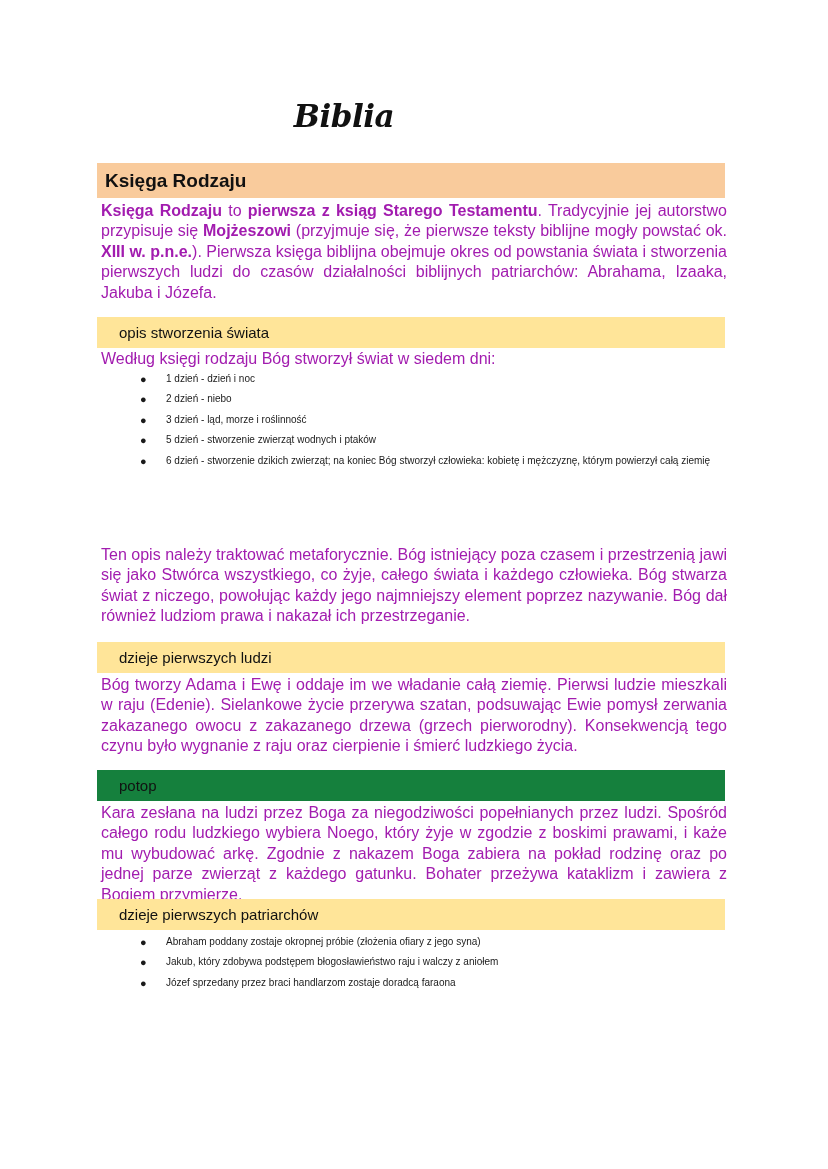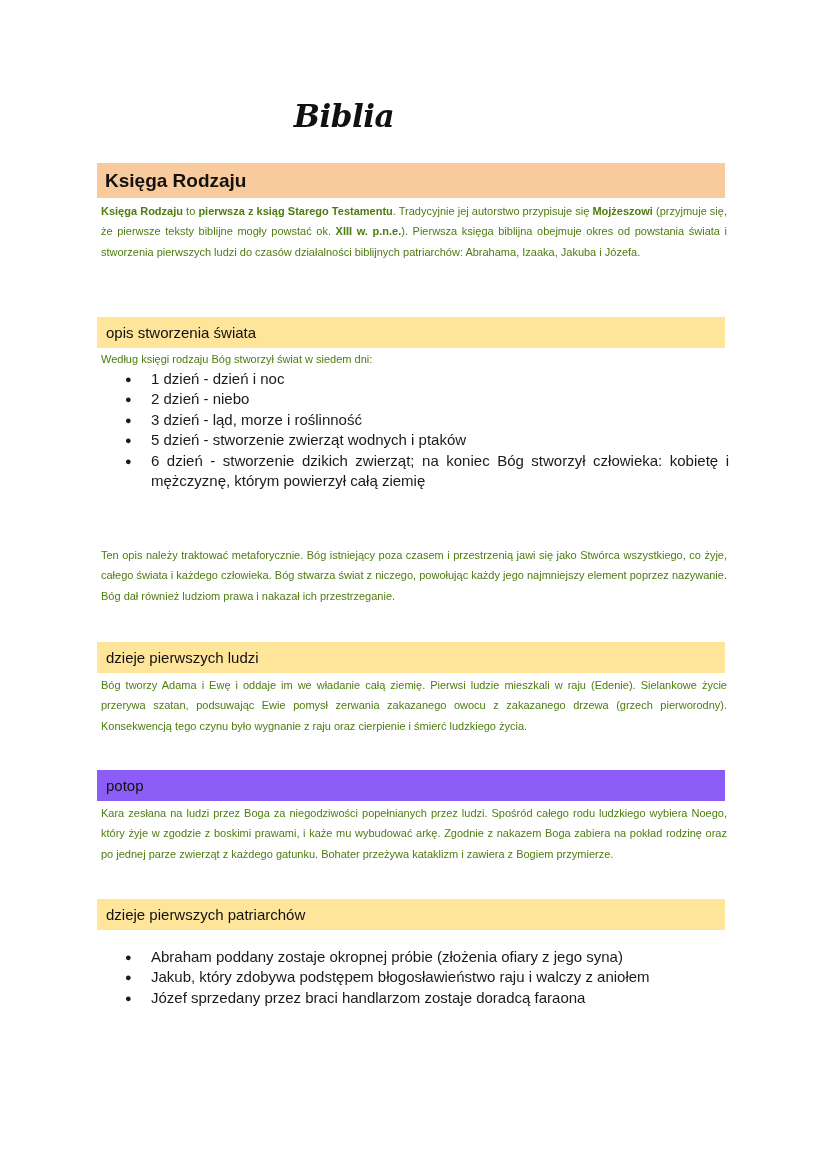--- a/index.html
+++ b/index.html
@@ -5,27 +5,27 @@
   html, body { margin: 0; padding: 0; background: #ffffff; }
   body { width: 828px; height: 1169px; position: relative; overflow: hidden;
          font-family: "Liberation Sans", sans-serif; color: #1a1a1a; }
   .title { position: absolute; left: 0; width: 688px; top: 98px; text-align: center;
            font-family: "DejaVu Serif", serif; font-weight: bold; font-style: italic;
            font-size: 31px; letter-spacing: -0.5px; color: #111; }
   .main-heading { position: absolute; left: 97px; top: 163px; width: 628px; height: 35px;
                   background: #f9cb9c; box-sizing: border-box; padding-left: 8px;
                   font-size: 19px; font-weight: bold; line-height: 36px; color: #111; }
   .sub-heading { position: absolute; left: 97px; width: 628px; height: 31px;
-                 background: #ffe599; box-sizing: border-box; padding-left: 9px;
+                 background: #ffe599; box-sizing: border-box; padding-left: 22px;
                  font-size: 15px; line-height: 32px; color: #111; }
-  .para { position: absolute; left: 101px; width: 626px; font-size: 11px;
-          line-height: 20.4px; text-align: justify; margin: 0; color: #4d7c0f; }
+  .para { position: absolute; left: 101px; width: 626px; font-size: 16px;
+          line-height: 20.4px; text-align: justify; margin: 0; color: #a21caf; }
   .para b { font-weight: bold; }
-  ul.bullets { position: absolute; left: 103px; width: 626px; margin: 0; padding: 0;
-               list-style: none; font-size: 15px; line-height: 20.4px; }
+  ul.bullets { position: absolute; left: 118px; width: 626px; margin: 0; padding: 0;
+               list-style: none; font-size: 10px; line-height: 20.4px; }
   ul.bullets li { position: relative; padding-left: 48px; text-align: justify; }
   ul.bullets li::before { content: "●"; position: absolute; left: 22px; top: 0; font-size: 11px; }
 </style>
 </head>
 <body>
 
 <div class="title">Biblia</div>
 
 <div class="main-heading" style="background: rgb(249, 203, 156);">Księga Rodzaju</div>
 
@@ -40,21 +40,21 @@
   <li>2 dzień - niebo</li>
   <li>3 dzień - ląd, morze i roślinność</li>
   <li>5 dzień - stworzenie zwierząt wodnych i ptaków</li>
   <li>6 dzień - stworzenie dzikich zwierząt; na koniec Bóg stworzył człowieka: kobietę i mężczyznę, którym powierzył całą ziemię</li>
 </ul>
 <p class="para" style="top:545px;">Ten opis należy traktować metaforycznie. Bóg istniejący poza czasem i przestrzenią jawi się jako Stwórca wszystkiego, co żyje, całego świata i każdego człowieka. Bóg stwarza świat z niczego, powołując każdy jego najmniejszy element poprzez nazywanie. Bóg dał również ludziom prawa i nakazał ich przestrzeganie.</p>
 
 <div class="sub-heading" style="top: 642px; background: rgb(255, 229, 153);">dzieje pierwszych ludzi</div>
 <p class="para" style="top:675px;">Bóg tworzy Adama i Ewę i oddaje im we władanie całą ziemię. Pierwsi ludzie mieszkali w raju (Edenie). Sielankowe życie przerywa szatan, podsuwając Ewie pomysł zerwania zakazanego owocu z zakazanego drzewa (grzech pierworodny). Konsekwencją tego czynu było wygnanie z raju oraz cierpienie i śmierć ludzkiego życia.</p>
 
-<div class="sub-heading" style="top: 770px; background: #8b5cf6;">potop</div>
+<div class="sub-heading" style="top: 770px; background: #15803d;">potop</div>
 <p class="para" style="top:803px;">Kara zesłana na ludzi przez Boga za niegodziwości popełnianych przez ludzi. Spośród całego rodu ludzkiego wybiera Noego, który żyje w zgodzie z boskimi prawami, i każe mu wybudować arkę. Zgodnie z nakazem Boga zabiera na pokład rodzinę oraz po jednej parze zwierząt z każdego gatunku. Bohater przeżywa kataklizm i zawiera z Bogiem przymierze.</p>
 
 <div class="sub-heading" style="top: 899px; background: rgb(255, 229, 153);">dzieje pierwszych patriarchów</div>
-<ul class="bullets" style="top:932px;margin-top:15px;">
+<ul class="bullets" style="top:932px;">
   <li>Abraham poddany zostaje okropnej próbie (złożenia ofiary z jego syna)</li>
   <li>Jakub, który zdobywa podstępem błogosławieństwo raju i walczy z aniołem</li>
   <li>Józef sprzedany przez braci handlarzom zostaje doradcą faraona</li>
 </ul>
 
 </body></html>

